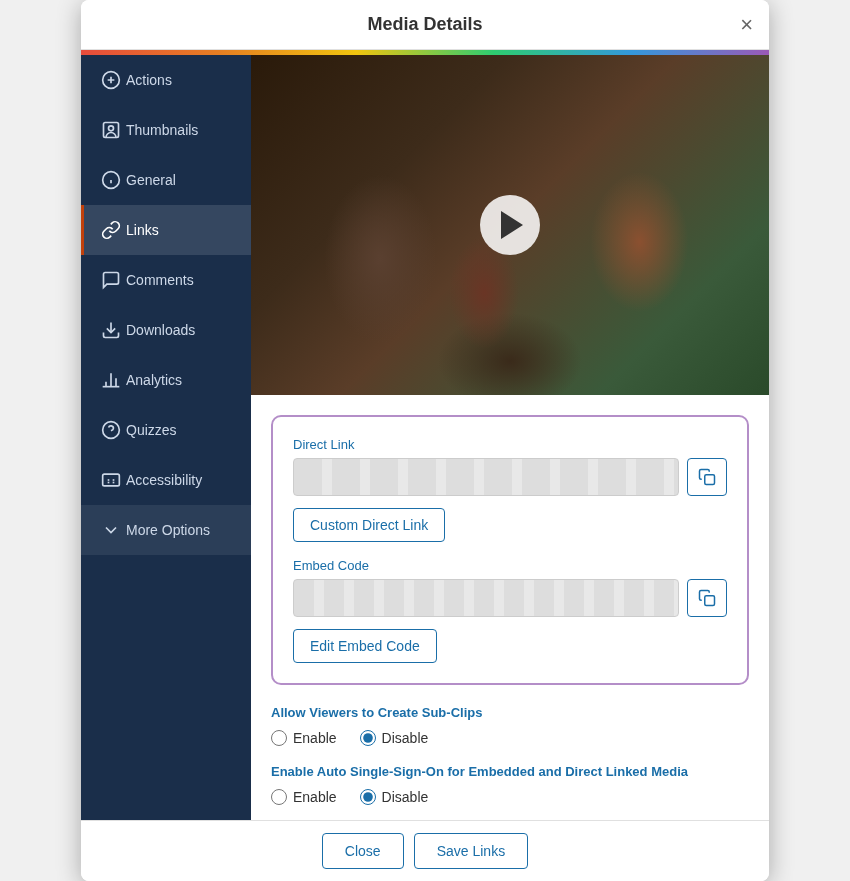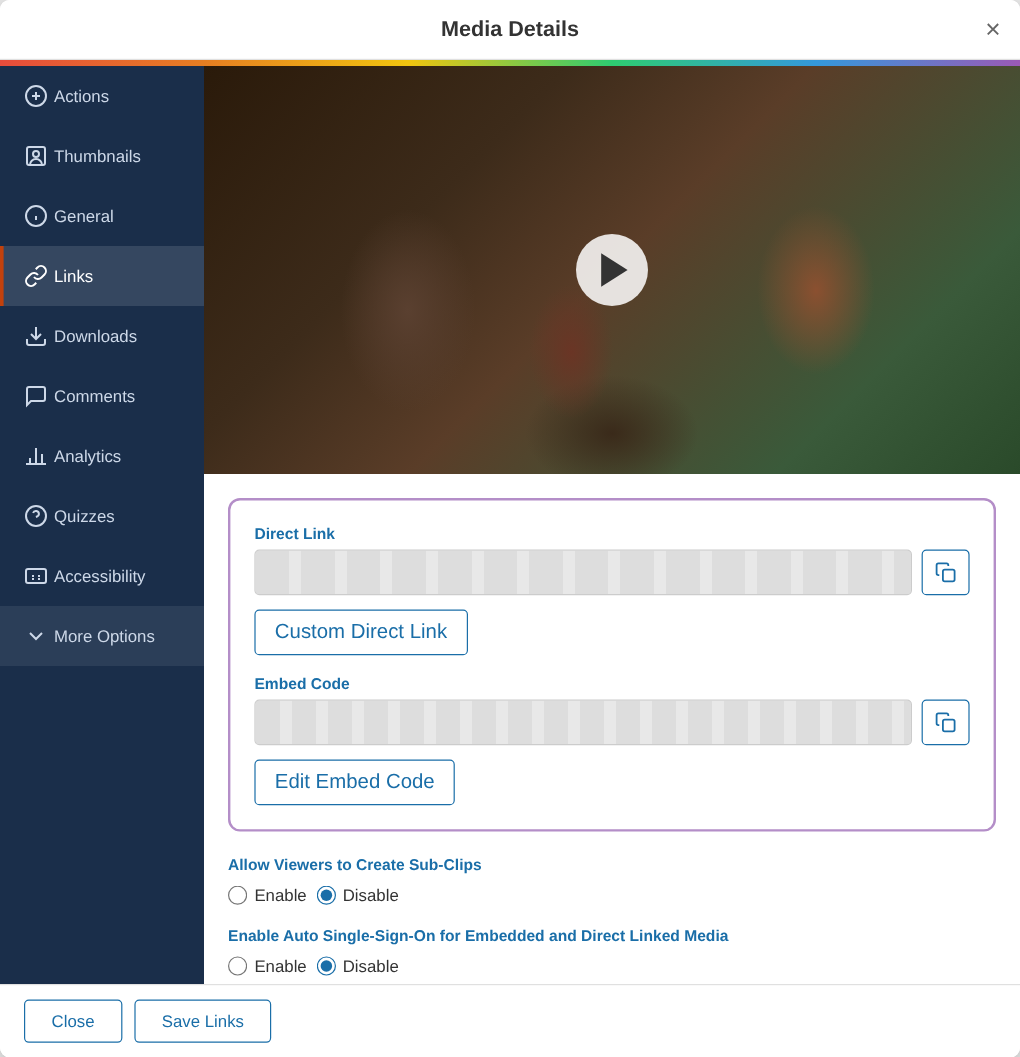--- a/index.html
+++ b/index.html
@@ -5,21 +5,21 @@
     * { box-sizing: border-box; margin: 0; padding: 0; }
     body {
       font-family: Arial, sans-serif;
       background: #f0f0f0;
       display: flex;
       justify-content: center;
       align-items: center;
       min-height: 100vh;
     }
     .modal {
-      width: 850px;
+      width: 688px;
       height: 881px;
       background: #fff;
       border-radius: 8px;
       box-shadow: 0 4px 24px rgba(0,0,0,0.3);
       display: flex;
       flex-direction: column;
       overflow: hidden;
       position: relative;
     }
     .modal-header {
@@ -159,21 +159,21 @@
     }
     .links-card {
       border: 2px solid #b48ec8;
       border-radius: 10px;
       padding: 20px;
       margin-bottom: 20px;
       background: #fff;
     }
     .field-label {
       font-size: 13px;
-      font-weight: 700;
+      font-weight: 400;
       color: #1a6ea8;
       margin-bottom: 6px;
     }
     .input-row {
       display: flex;
       gap: 8px;
       margin-bottom: 12px;
     }
     .text-input {
       flex: 1;
@@ -198,53 +198,53 @@
       color: #1a6ea8;
       font-size: 16px;
       flex-shrink: 0;
     }
     .outline-btn {
       border: 1.5px solid #1a6ea8;
       border-radius: 4px;
       background: #fff;
       color: #1a6ea8;
       padding: 8px 16px;
-      font-size: 17px;
+      font-size: 14px;
       cursor: pointer;
       font-weight: 500;
     }
     .section-label {
       font-size: 13px;
       font-weight: 600;
       color: #1a6ea8;
       margin-bottom: 10px;
     }
     .radio-group {
       display: flex;
-      gap: 8px;
+      gap: 23px;
       margin-bottom: 18px;
       align-items: center;
     }
     .radio-option {
       display: flex;
       align-items: center;
       gap: 6px;
       font-size: 14px;
       color: #333;
       cursor: pointer;
     }
     .radio-input {
       width: 16px;
       height: 16px;
       accent-color: #1a6ea8;
     }
     
     .modal-footer {
       display: flex;
-      justify-content: flex-start;
+      justify-content: center;
       gap: 10px;
       padding: 12px 20px;
       border-top: 1px solid #e0e0e0;
       background: #fff;
       flex-shrink: 0;
     }
     .footer-btn {
       padding: 9px 22px;
       border-radius: 4px;
       font-size: 14px;
@@ -320,35 +320,35 @@
             <path d="M10 13a5 5 0 0 0 7.54.54l3-3a5 5 0 0 0-7.07-7.07l-1.72 1.71"></path>
               <path d="M14 11a5 5 0 0 0-7.54-.54l-3 3a5 5 0 0 0 7.07 7.07l1.71-1.71"></path>
           </svg>
         </span>
         <span>Links</span>
       </div>
 
       <div class="sidebar-item">
         <span class="sidebar-icon">
           <svg width="20" height="20" viewBox="0 0 24 24" fill="none" stroke="currentColor" stroke-width="2">
+            <path d="M21 15a2 2 0 0 1-2 2H7l-4 4V5a2 2 0 0 1 2-2h14a2 2 0 0 1 2 2z"></path>
+          </svg>
+        </span>
+        <span>Comments</span>
+      </div>
+
+      <div class="sidebar-item">
+        <span class="sidebar-icon">
+          <svg width="20" height="20" viewBox="0 0 24 24" fill="none" stroke="currentColor" stroke-width="2">
             <path d="M21 15v4a2 2 0 0 1-2 2H5a2 2 0 0 1-2-2v-4"></path>
               <polyline points="7 10 12 15 17 10"></polyline>
               <line x1="12" y1="15" x2="12" y2="3"></line>
           </svg>
         </span>
         <span>Downloads</span>
-      </div>
-
-      <div class="sidebar-item">
-        <span class="sidebar-icon">
-          <svg width="20" height="20" viewBox="0 0 24 24" fill="none" stroke="currentColor" stroke-width="2">
-            <path d="M21 15a2 2 0 0 1-2 2H7l-4 4V5a2 2 0 0 1 2-2h14a2 2 0 0 1 2 2z"></path>
-          </svg>
-        </span>
-        <span>Comments</span>
       </div>
 
       <div class="sidebar-item">
         <span class="sidebar-icon">
           <svg width="20" height="20" viewBox="0 0 24 24" fill="none" stroke="currentColor" stroke-width="2">
             <line x1="18" y1="20" x2="18" y2="10"></line>
               <line x1="12" y1="20" x2="12" y2="4"></line>
               <line x1="6" y1="20" x2="6" y2="14"></line>
               <line x1="2" y1="20" x2="22" y2="20"></line>
           </svg>

